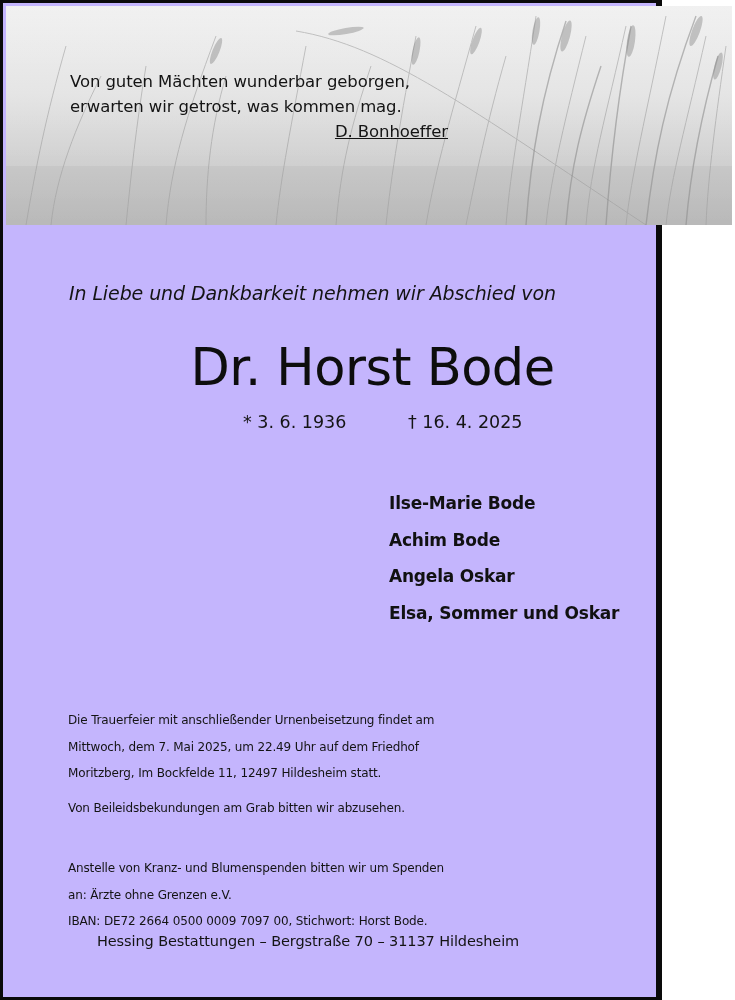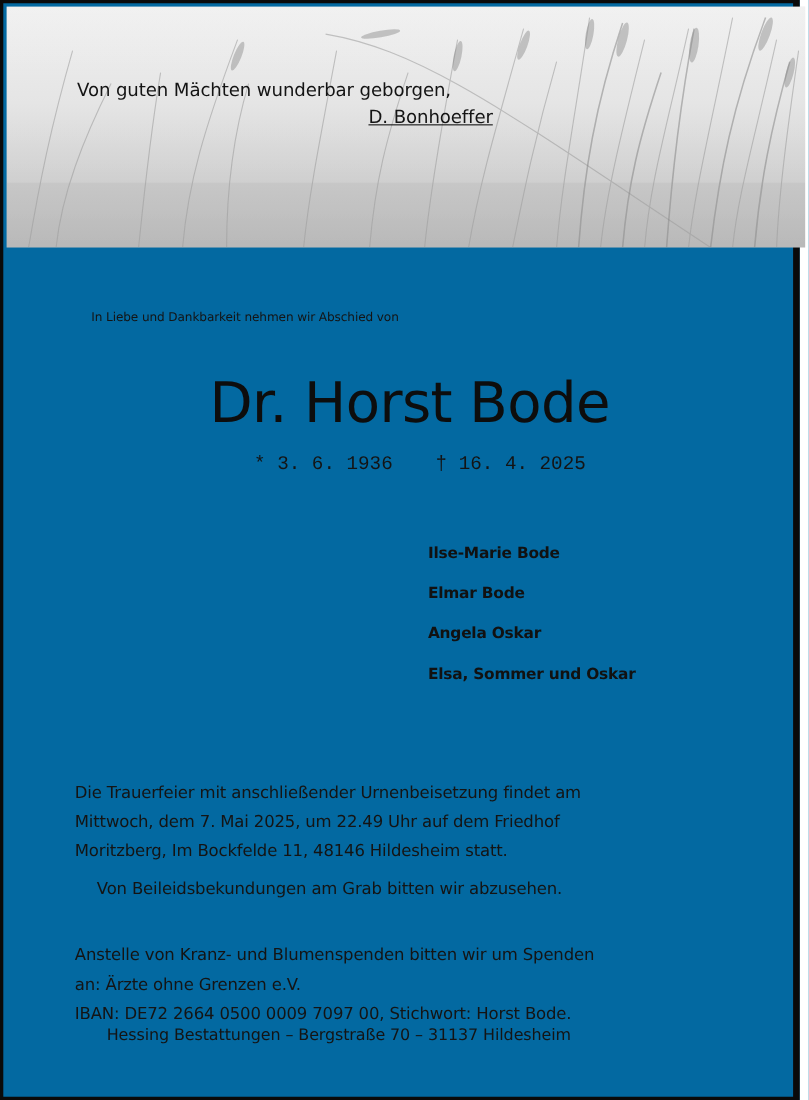--- a/index.html
+++ b/index.html
@@ -11,27 +11,27 @@
       width: 735px;
       height: 1000px;
       position: relative;
       overflow: hidden;
       font-family: "DejaVu Sans", "Liberation Sans", sans-serif;
       color: #111111;
     }
     .frame {
       position: absolute;
       left: 0; top: 0;
-      width: 727px; height: 1000px;
+      width: 662px; height: 1000px;
       box-sizing: border-box;
       border-top: 3px solid #0a0a0a;
       border-left: 3px solid #0a0a0a;
       border-bottom: 3px solid #0a0a0a;
       border-right: 6px solid #0a0a0a;
-      background: #0369a1;
+      background: #c4b5fd;
     }
     .banner {
       position: absolute;
       left: 3px; top: 3px;
       width: 726px; height: 219px;
       overflow: hidden;
       background: linear-gradient(180deg, #e9e9e9 0%, #dedede 40%, #c9c9c9 75%, #bdbdbd 100%);
     }
     .banner svg.wheat {
       position: absolute;
@@ -45,75 +45,75 @@
       font-size: 16.5px;
       line-height: 25px;
       color: #141414;
       letter-spacing: -0.1px;
     }
     .quote .line { display: block; white-space: nowrap; }
     .quote .author { display: block; text-align: right; padding-right: 2px; text-decoration: underline; }
 
     .intro {
       position: absolute;
-      left: 80px; top: 279px;
-      font-size: 11px;
+      left: 66px; top: 279px;
+      font-size: 19px;
       color: #141414;
       white-space: nowrap;
       letter-spacing: -0.1px;
+      font-style: italic;
     }
     .name {
       position: absolute;
       left: 0; top: 330px;
       width: 735px;
       text-align: center;
       font-size: 51px;
       line-height: 70px;
       color: #0d0d0d;
       letter-spacing: -0.5px;
       padding-left: 2px;
     }
     .dates {
       position: absolute;
-      left: 228px; top: 409px;
+      left: 240px; top: 409px;
       font-size: 17.5px;
       color: #141414;
       white-space: nowrap;
-      font-family: Liberation Mono, monospace;
     }
     .dates .birth { display: inline-block; width: 165px; }
     .dates .death { display: inline-block; }
 
     .mourners {
       position: absolute;
       left: 386px; top: 482px;
       list-style: none;
       margin: 0; padding: 0;
     }
     .mourners li {
-      font-size: 14px;
+      font-size: 17px;
       font-weight: bold;
       line-height: 36.5px;
       color: #111111;
       white-space: nowrap;
       letter-spacing: -0.2px;
     }
 
     .notice {
       position: absolute;
       left: 65px;
       width: 610px;
-      font-size: 15px;
+      font-size: 12px;
       line-height: 26.5px;
       color: #141414;
       letter-spacing: -0.15px;
     }
     .notice .line { display: block; white-space: nowrap; }
     .p1 { top: 704px; }
-    .p2 { top: 792px; margin-left: 20px; }
+    .p2 { top: 792px; }
     .p3 { top: 828px; margin-top: 24px; }
 
     .undertaker {
       position: absolute;
       left: 66px; top: 930px;
       font-size: 14.5px;
       color: #141414;
       white-space: nowrap;
       letter-spacing: -0.1px;
       margin-left: 28px;
@@ -168,43 +168,44 @@
         <ellipse cx="410" cy="45" rx="3.5" ry="14" transform="rotate(12 410 45)"></ellipse>
         <ellipse cx="210" cy="45" rx="3.5" ry="14" transform="rotate(22 210 45)"></ellipse>
         <ellipse cx="340" cy="25" rx="3" ry="18" transform="rotate(80 340 25)"></ellipse>
         <ellipse cx="712" cy="60" rx="3.5" ry="14" transform="rotate(14 712 60)"></ellipse>
       </g>
       <rect x="0" y="160" width="726" height="59" fill="#a8a8a8" opacity="0.18"></rect>
     </svg>
 
     <div class="quote">
       <span class="line">Von guten Mächten wunderbar geborgen,</span>
+      <span class="line">erwarten wir getrost, was kommen mag.</span>
       <span class="author">D. Bonhoeffer</span>
     </div>
   </div>
 
   <div class="intro">In Liebe und Dankbarkeit nehmen wir Abschied von</div>
 
   <div class="name">Dr. Horst Bode</div>
 
   <div class="dates">
     <span class="birth">* 3. 6. 1936</span><span class="death">† 16. 4. 2025</span>
   </div>
 
   <ul class="mourners">
     <li>Ilse-Marie Bode</li>
-    <li>Elmar Bode</li>
+    <li>Achim Bode</li>
     <li>Angela Oskar</li>
     <li>Elsa, Sommer und Oskar</li>
   </ul>
 
   <div class="notice p1">
     <span class="line">Die Trauerfeier mit anschließender Urnenbeisetzung findet am</span>
     <span class="line">Mittwoch, dem 7. Mai 2025, um 22.49 Uhr auf dem Friedhof</span>
-    <span class="line">Moritzberg, Im Bockfelde 11, 48146 Hildesheim statt.</span>
+    <span class="line">Moritzberg, Im Bockfelde 11, 12497 Hildesheim statt.</span>
   </div>
 
   <div class="notice p2">
     <span class="line">Von Beileidsbekundungen am Grab bitten wir abzusehen.</span>
   </div>
 
   <div class="notice p3">
     <span class="line">Anstelle von Kranz- und Blumenspenden bitten wir um Spenden</span>
     <span class="line">an: Ärzte ohne Grenzen e.V.</span>
     <span class="line">IBAN: DE72 2664 0500 0009 7097 00, Stichwort: Horst Bode.</span>

